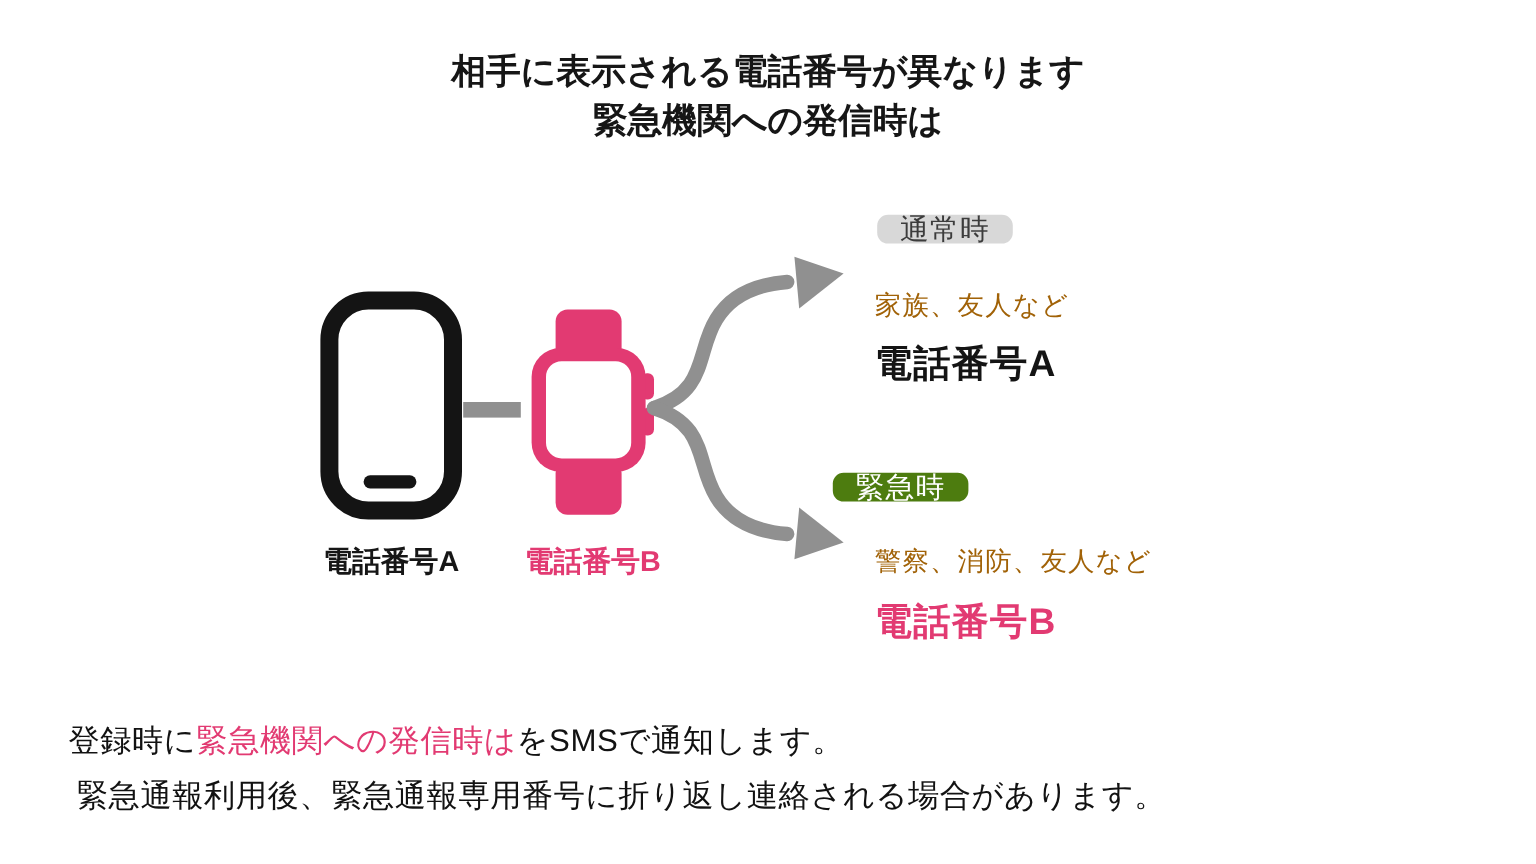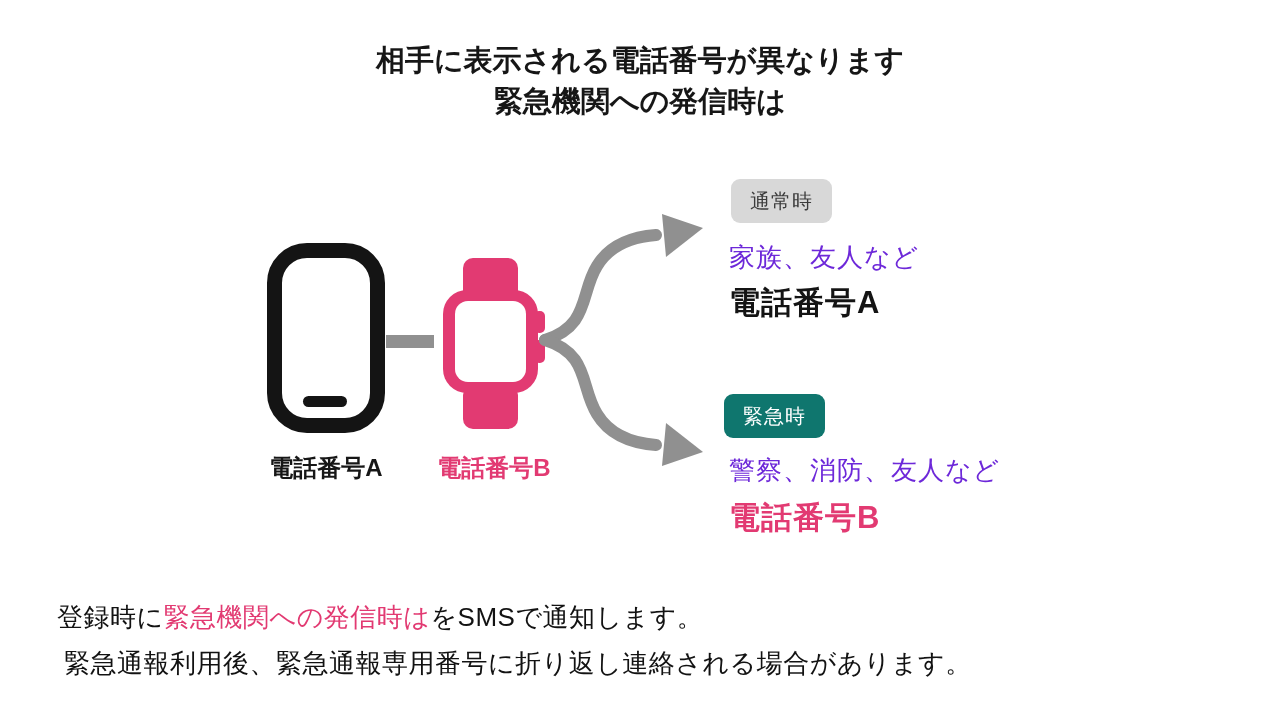--- a/index.html
+++ b/index.html
@@ -29,27 +29,27 @@
   
   .connector{left:386px;top:335px;width:48px;height:13px;background:#909090}
 
   
   .dev-label{font-size:24px;font-weight:bold;text-align:center}
   .label-a{left:262px;top:452px;width:128px;color:#161616}
   .label-b{left:430px;top:452px;width:128px;color:#e23a72}
 
   
   .badge{
-    height:44px;display:inline-flex;align-items:center;justify-content:center;
-    padding:0 19px;border-radius:9px;font-size:20px;letter-spacing:1px;
+    height:24px;display:inline-flex;align-items:center;justify-content:center;
+    padding:0 19px;border-radius:9px;font-size:24px;letter-spacing:1px;
     box-sizing:border-box;
   }
   .badge-normal{left:731px;top:179px;background:#d8d8d8;color:#3c3c3c}
-  .badge-emergency{left:724px;top:394px;background:#0f766e;color:#ffffff}
-  .recipients{font-size:26px;color:#6d28d9;letter-spacing:1px}
+  .badge-emergency{left:694px;top:394px;background:#4d7c0f;color:#ffffff}
+  .recipients{font-size:22px;color:#a16207;letter-spacing:1px}
   .recipients-normal{left:729px;top:240px}
   .recipients-emergency{left:729px;top:453px}
   .number{font-size:31px;font-weight:bold;letter-spacing:1px}
   .number-a{left:729px;top:282px;color:#141414}
   .number-b{left:729px;top:497px;color:#e23a72}
 
   
   .note{font-size:26px;font-weight:500;color:#121212;letter-spacing:0.5px;white-space:nowrap}
   .note1{left:57px;top:600px}
   .note2{left:64px;top:646px}

